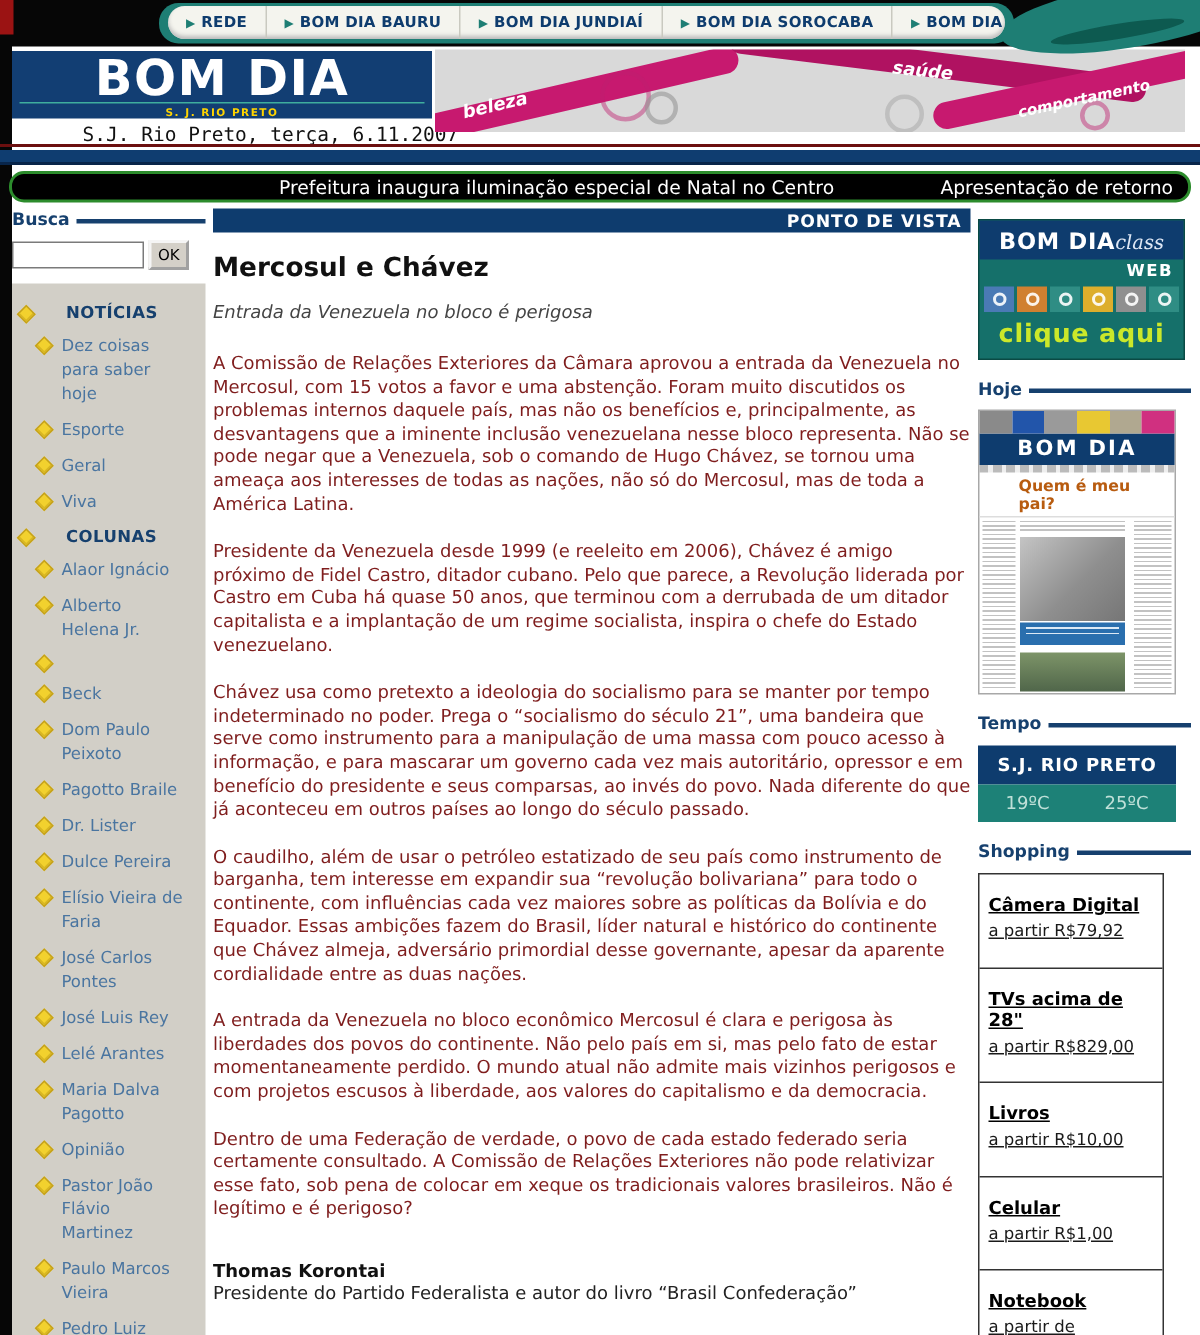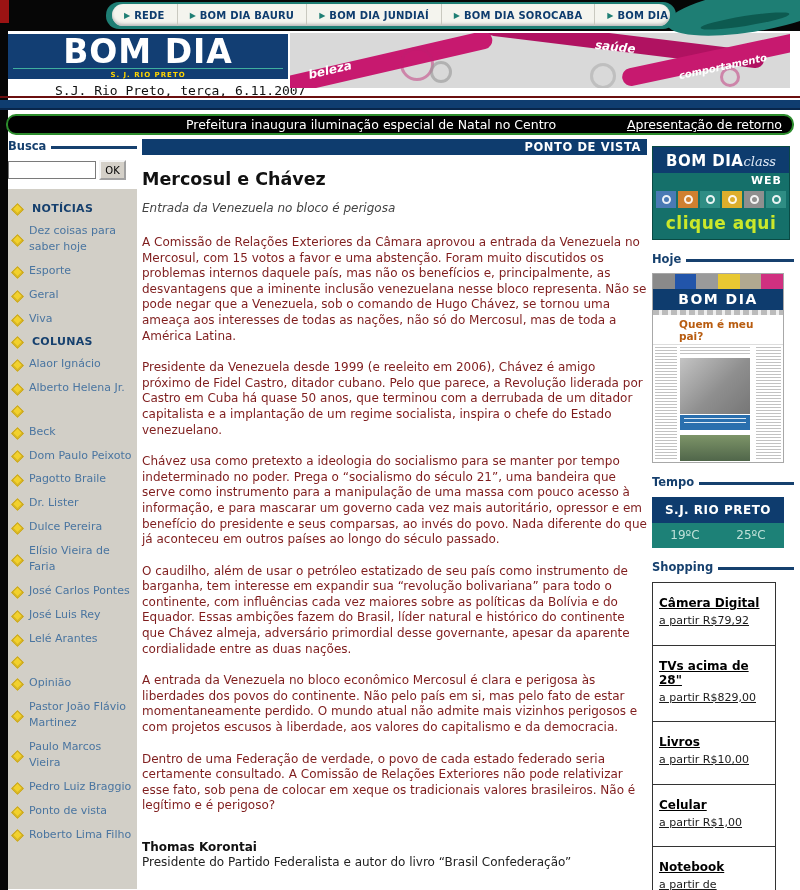--- a/index.html
+++ b/index.html
@@ -39,34 +39,34 @@
   .banner-word { position:absolute; color:#fff; font-style:italic; font-weight:bold; font-size:12px; }
   .bw1 { left:18px;  top:30px; transform:rotate(-13deg); }
   .bw2 { left:305px; top:7px;  transform:rotate(6deg); }
   .bw3 { left:388px; top:28px; transform:rotate(-12deg); font-size:10px; }
 
   .maroon-line { position:absolute; left:0; top:96px; width:800px; height:2px; background:#6b0f0f; }
   .navy-bar { position:absolute; left:0; top:100px; width:800px; height:10px; background:#0f3d70; border-bottom:2px solid #08254a; }
 
   .ticker { position:absolute; left:6px; top:114px; width:788px; height:21px; background:#000; border:2px solid #2c8c2c; border-radius:10px; display:flex; align-items:center; color:#fff; font-size:12.5px; z-index:2; }
   .ticker-head { margin-left:178px; white-space:nowrap; }
-  .ticker-right { margin-left:auto; margin-right:10px; white-space:nowrap;text-decoration:underline; }
+  .ticker-right { margin-left:auto; margin-right:10px; white-space:nowrap; }
 
   
   .sidebar { position:absolute; left:8px; top:139px; width:129px; }
   .blk-header { display:flex; align-items:center; gap:5px; }
   .blk-label { color:#16406e; font-weight:bold; font-size:11.5px; }
   .blk-rule { flex:1; height:3px; background:#16406e; margin-top:2px; }
   .search-row { margin-top:7px; display:flex; gap:3px; align-items:center; }
   .search-input { width:88px; height:18px; border:1px solid #7a7a7a; font-size:11px; padding:0 2px; font-family:"DejaVu Sans",sans-serif; }
   .ok-btn { width:27px; height:20px; font-size:10px; background:#d4d0c8; border:2px outset #f5f5f5; cursor:pointer; font-family:"DejaVu Sans",sans-serif; }
   .side-panel { margin-top:9px; background:#d2cfc7; padding:8px 3px 20px 3px; min-height:700px; }
-  .sec-header { display:flex; gap:8px; margin:5px 0 7px 0; align-items:flex-start; }
+  .sec-header { display:flex; gap:20px; margin:5px 0 7px 0; align-items:flex-start; }
   .sec-label { color:#16406e; font-weight:bold; font-size:11px; letter-spacing:0.3px; }
-  .nav-item { display:flex; gap:5px; margin:8px 0; align-items:center; cursor:pointer; }
+  .nav-item { display:flex; gap:5px; margin:8px 12px; align-items:flex-start; cursor:pointer; }
   .nav-label { color:#4a75a0; font-size:11px; line-height:1.45; flex:1; }
   .diamond-icon { width:9px; height:9px; background:#f2d12e; border:1px solid #c3a01d; transform:rotate(45deg); margin:3px 2px 0 2px; flex:none; box-shadow:inset -1px -1px 0 #d8b722; }
 
   
   .main { position:absolute; left:142px; top:139px; width:505px; }
   .section-bar { height:16px; background:#0e3c6e; color:#fff; font-size:11.5px; font-weight:bold; text-align:right; padding:1px 6px 0 0; letter-spacing:0.6px; }
   .art-title { font-size:17.5px; font-weight:bold; color:#111; margin:14px 0 12px 0; }
   .art-sub { font-style:italic; font-size:12px; color:#444; margin:2px 0 20px 0; }
   .art-p { font-size:12px; line-height:15.6px; color:#7f1d1d; margin:0 0 16px 0; }
   .art-author { font-size:12px; font-weight:bold; color:#111; margin-top:26px; }
@@ -255,20 +255,21 @@
         <div class="nav-item">
     <span class="diamond-icon"></span>
     <span class="nav-label">José Luis Rey</span>
   </div>
         <div class="nav-item">
     <span class="diamond-icon"></span>
     <span class="nav-label">Lelé Arantes</span>
   </div>
         <div class="nav-item">
     <span class="diamond-icon"></span>
+    <span class="nav-label">Maria Dalva Pagotto</span>
   </div>
         <div class="nav-item">
     <span class="diamond-icon"></span>
     <span class="nav-label">Opinião</span>
   </div>
         <div class="nav-item">
     <span class="diamond-icon"></span>
     <span class="nav-label">Pastor João Flávio Martinez</span>
   </div>
         <div class="nav-item">

